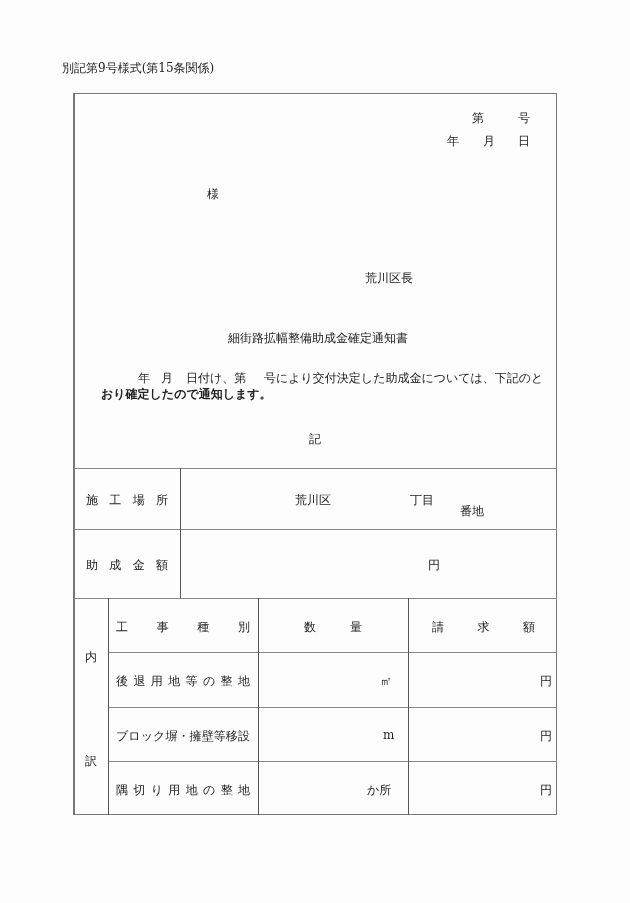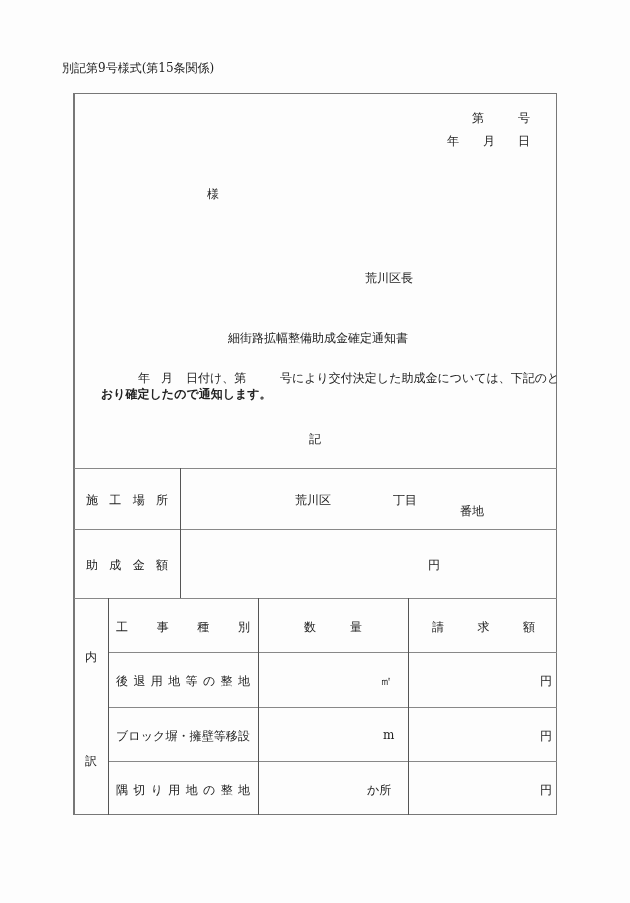--- a/index.html
+++ b/index.html
@@ -28,21 +28,21 @@
 <span class="abs t12" style="left:483px; top:133px;">月</span>
 <span class="abs t12" style="left:518px; top:133px;">日</span>
 <span class="abs t12" style="left:207px; top:186px;">様</span>
 <span class="abs t12" style="left:365px; top:238px;margin-top:32px;">荒川区長</span>
 
 <div class="abs t12" style="left:228px; top:330px;text-align:right;">細街路拡幅整備助成金確定通知書</div>
 
 <span class="abs t12" style="left:138px; top:370px;">年</span>
 <span class="abs t12" style="left:161px; top:370px;">月</span>
 <span class="abs t12" style="left:186px; top:370px;">日付け、第</span>
-<span class="abs t12" style="left:280px; top:370px;">号により交付決定した助成金については、下記のと</span>
+<span class="abs t12" style="left:264px; top:370px;">号により交付決定した助成金については、下記のと</span>
 <span class="abs t12" style="left:101px; top:386px;font-weight:bold;">おり確定したので通知します。</span>
 <span class="abs t12" style="left:309px; top:431px;">記</span>
 
 <div class="hline" style="left:74px; top:468px; width:483px;"></div>
 <div class="hline" style="left:74px; top:529px; width:483px;"></div>
 <div class="hline" style="left:74px; top:598px; width:483px;"></div>
 <div class="hline" style="left:108px; top:652px; width:449px;"></div>
 <div class="hline" style="left:108px; top:707px; width:449px;"></div>
 <div class="hline" style="left:108px; top:761px; width:449px;"></div>
 <div class="vline" style="left:180px; top:468px; height:130px;"></div>
@@ -50,21 +50,21 @@
 <div class="vline" style="left:258px; top:598px; height:217px;"></div>
 <div class="vline" style="left:408px; top:598px; height:217px;"></div>
 
 <div class="abs t12 spread" style="left:86px; top:492px; width:82px;">
   <span>施</span>
     <span>工</span>
     <span>場</span>
     <span>所</span>
 </div>
 <span class="abs t12" style="left:265px; top:492px;margin-left:30px;">荒川区</span>
-<span class="abs t12" style="left:393px; top:492px;">丁目</span>
+<span class="abs t12" style="left:410px; top:492px;">丁目</span>
 <span class="abs t12" style="left:460px; top:492px;margin-top:11px;">番地</span>
 
 <div class="abs t12 spread" style="left:86px; top:557px; width:82px;">
   <span>助</span>
     <span>成</span>
     <span>金</span>
     <span>額</span>
 </div>
 <span class="abs t12" style="left:428px; top:557px;">円</span>
 

